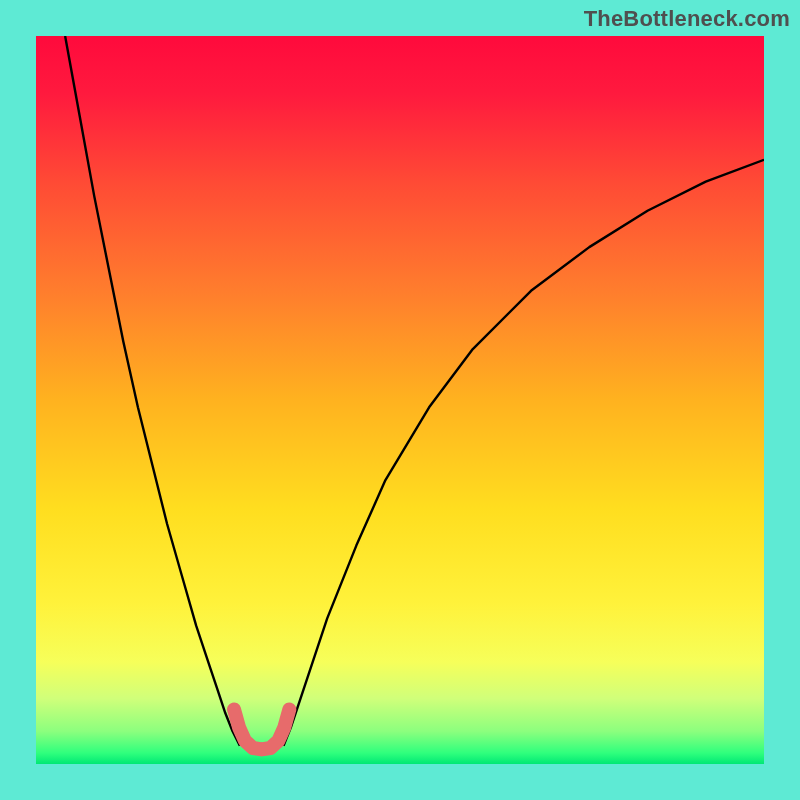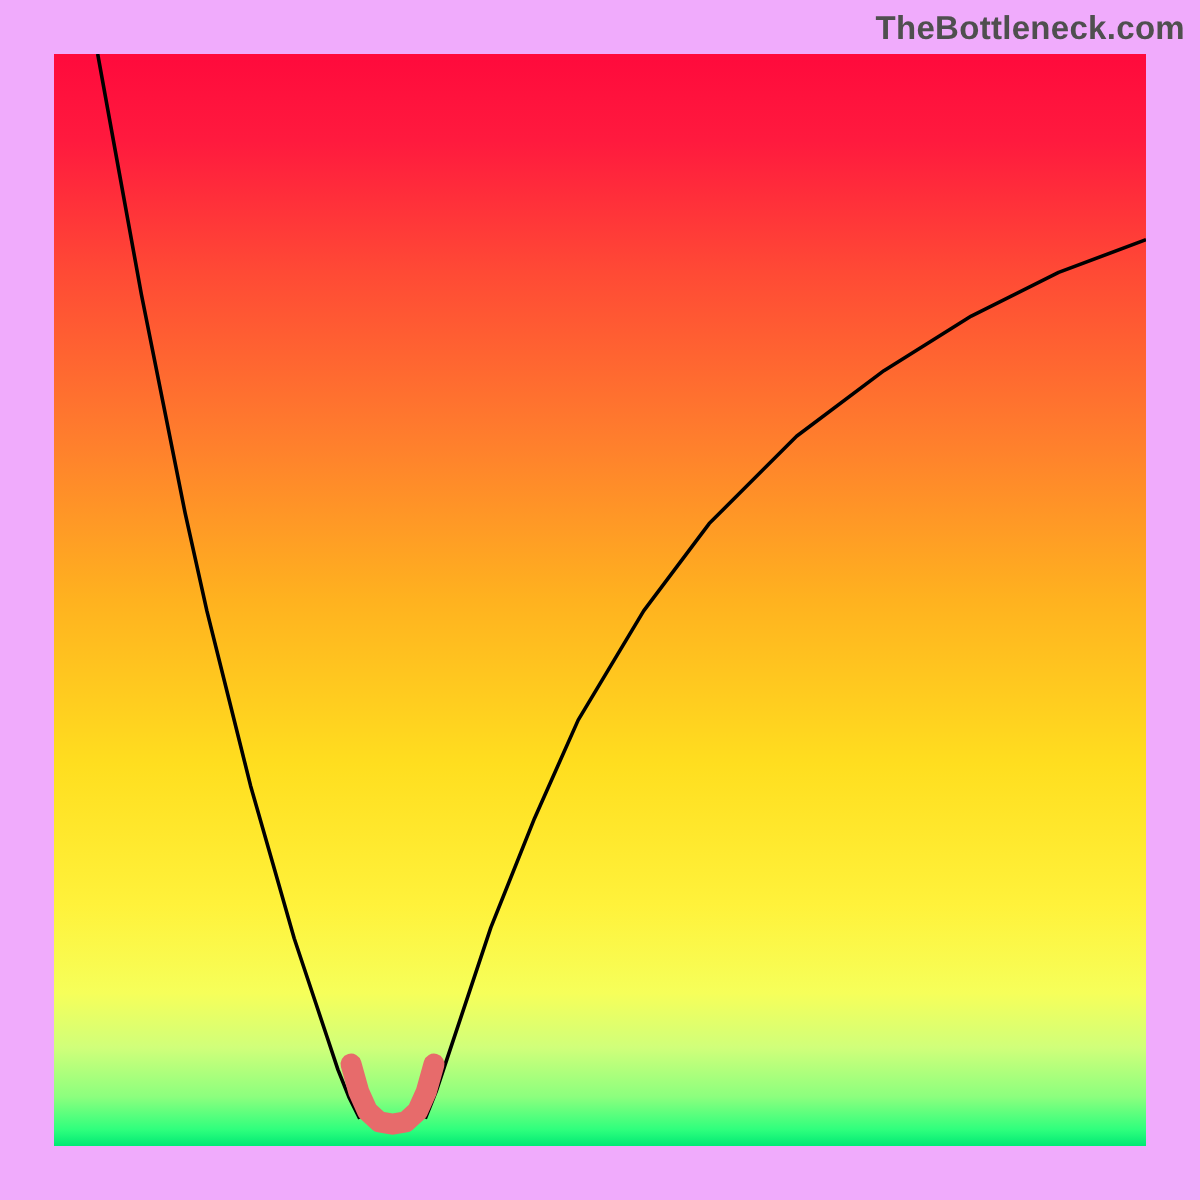--- a/index.html
+++ b/index.html
@@ -7,21 +7,21 @@
     padding: 0;
     width: 800px;
     height: 800px;
     overflow: hidden;
     background: #000;
     font-family: Arial, Helvetica, sans-serif;
   }
   .frame {
     position: absolute;
     inset: 0;
-    background: #f0abfc;
+    background: #5eead4;
   }
   .plot {
     position: absolute;
     left: 36px;
     top: 36px;
     width: 728px;
     height: 728px;
   }
   .watermark {
     position: absolute;

